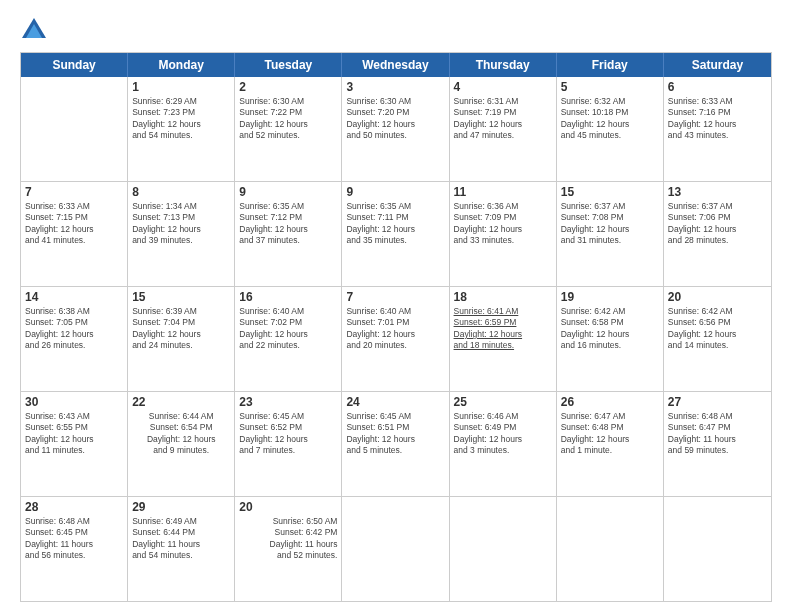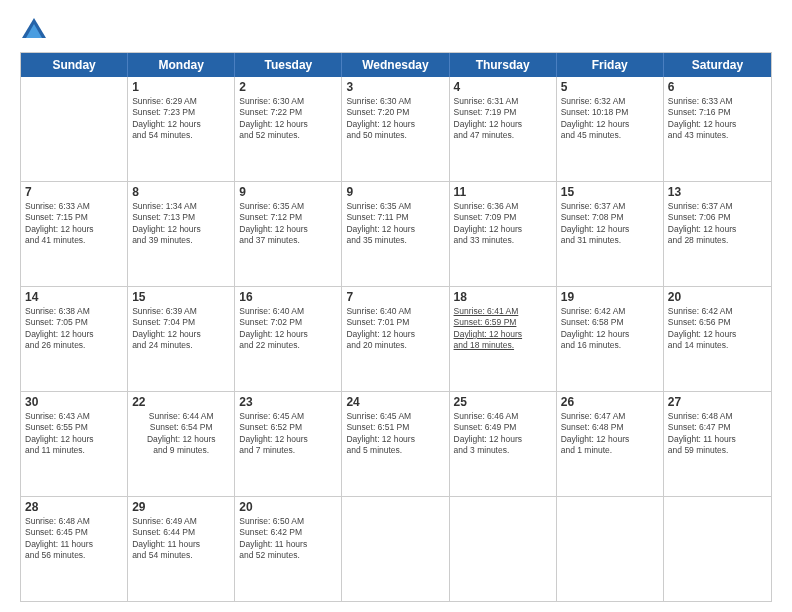--- a/index.html
+++ b/index.html
@@ -356,21 +356,21 @@
           </div>
           <div class="cal-cell">
             <div class="day-num">29</div>
             <div class="day-info" style="white-space: pre-line;">Sunrise: 6:49 AM
 Sunset: 6:44 PM
 Daylight: 11 hours
 and 54 minutes.</div>
           </div>
           <div class="cal-cell">
             <div class="day-num">20</div>
-            <div class="day-info" style="white-space: pre-line;">Sunrise: 6:50 AM
+            <div class="day-info" style="white-space: pre-line; text-align: right;">Sunrise: 6:50 AM
 Sunset: 6:42 PM
 Daylight: 11 hours
 and 52 minutes.</div>
           </div>
           <div class="cal-cell empty"></div>
           <div class="cal-cell empty"></div>
           <div class="cal-cell empty"></div>
           <div class="cal-cell empty"></div>
         </div>
       </div>

